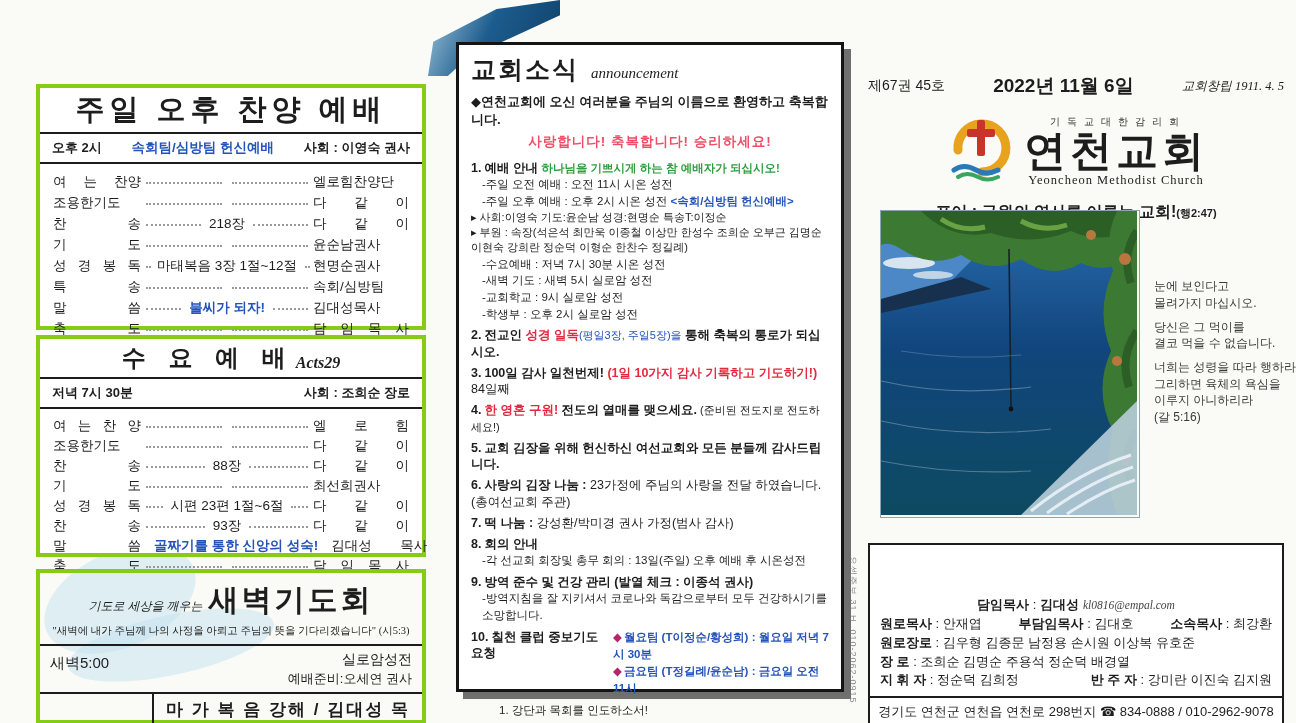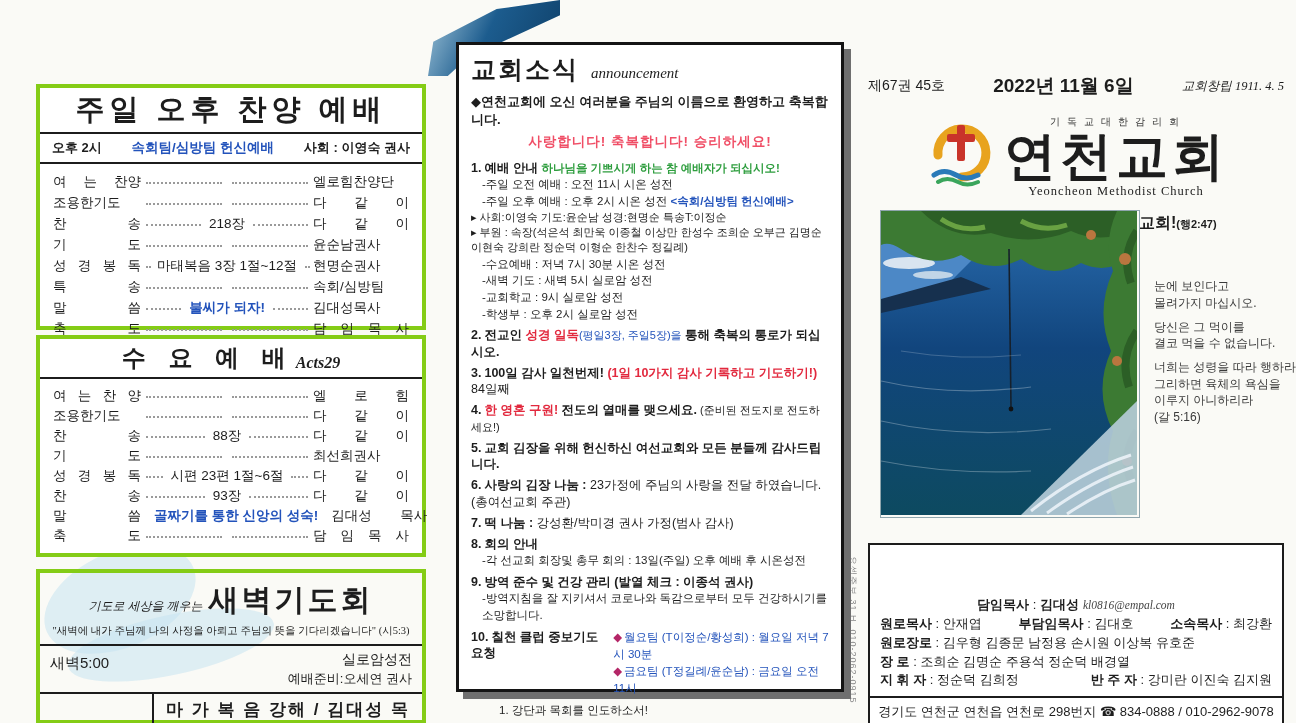--- a/index.html
+++ b/index.html
@@ -65,33 +65,33 @@
   .item{font-size:12.5px;margin-top:5px;line-height:1.3;}
   .num{font-weight:800;margin-right:3px;}
   .head{font-weight:800;}
   .red{color:#e2293e;}
   .green{color:#2f9e3f;font-weight:700;font-size:11.5px;}
   .det{font-size:11.5px;margin-left:11px;line-height:1.45;}
   .det2{font-size:11px;line-height:1.4;}
   .small{font-size:11px;font-weight:400;}
   .teamwrap{display:flex;align-items:flex-start;}
   .teams{margin-left:10px;font-size:11.5px;line-height:1.5;}
-  .team-line{color:#2353bb;font-weight:400;}
+  .team-line{color:#2353bb;font-weight:700;}
   .diamond{color:#b42667;margin-right:2px;}
   .prayers{margin:4px 0 0 28px;font-size:11.5px;line-height:1.55;}
   
   .right{position:absolute;left:866px;top:36px;width:420px;height:658px;}
   .masthead{display:flex;justify-content:space-between;align-items:center;padding:4px 2px 0;margin-top:33px;}
   .mh-issue{font-size:14px;}
   .mh-date{font-size:19px;font-weight:800;}
   .mh-founded{font-family:"Liberation Serif",serif;font-style:italic;font-size:12.5px;}
   .logo-row{display:flex;justify-content:center;align-items:center;margin-top:16px;}
   .logo-text{margin-left:6px;text-align:center;}
   .logo-denom{font-size:10px;letter-spacing:7px;color:#333;margin-left:4px;}
-  .logo-name{font-size:52px;font-weight:900;letter-spacing:4px;line-height:1.05;}
+  .logo-name{font-size:42px;font-weight:900;letter-spacing:4px;line-height:1.05;}
   .logo-eng{font-family:"Liberation Serif",serif;font-size:12.5px;letter-spacing:1px;color:#222;}
   .slogan{text-align:center;margin-top:14px;font-size:16px;font-weight:800;}
   .slogan .ref{font-size:11px;font-weight:700;}
   .photo-wrap{position:absolute;left:14px;top:174px;width:258px;height:306px;border:1px solid #8fa5ad;}
   .photo-wrap svg{display:block;}
   .pcap{position:absolute;left:288px;top:242px;width:150px;font-size:12px;line-height:1.38;color:#3a3a3a;}
   .pcap div{min-height:0.62em;}
   .staffbox{position:absolute;left:2px;top:507px;width:416px;border:2px solid #1c1c1c;background:#fff;box-sizing:border-box;}
   .staff{padding:5px 10px 6px;font-size:13px;line-height:1.45;}
   .st-line1{text-align:center;margin-top:46px;}
@@ -176,20 +176,24 @@
         <span class="leader"></span>
         <span class="wval">담 임 목 사</span>
       </div>
   </div>
 </div>
 
 <div class="box s2">
   <div class="sec-title">
     <span>수 요 예 배</span>
     <span class="series">Acts29</span>
+  </div>
+  <div class="meta">
+    <span>저녁 7시 30분</span>
+    <span>사회 : 조희순 장로</span>
   </div>
   <div class="rows">
     <div class="wrow">
         <span class="wlabel">여 는 찬 양</span>
         <span class="leader"></span>
         <span class="wcenter"></span>
         <span class="leader"></span>
         <span class="wval">엘 로 힘</span>
       </div>
     <div class="wrow">

